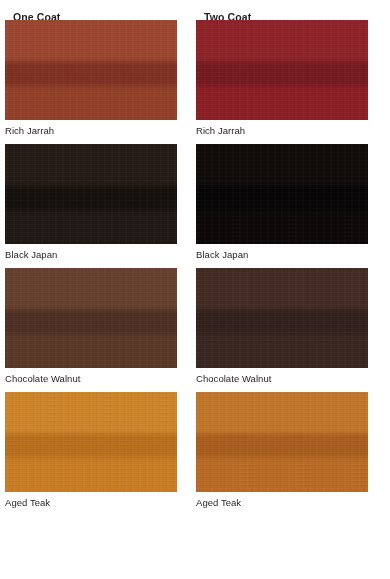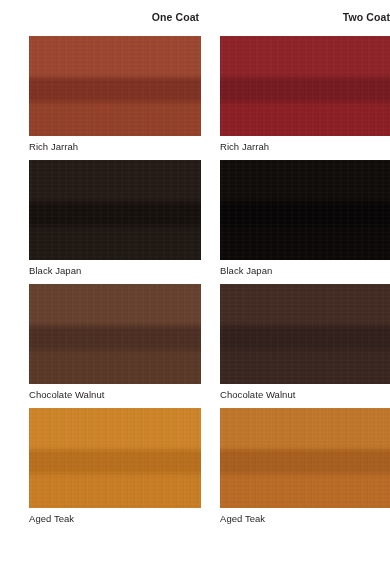--- a/index.html
+++ b/index.html
@@ -20,37 +20,35 @@
     height: 579px;
     box-sizing: border-box;
     padding: 0;
   }
 
   
   .header-row {
     display: flex;
     padding-left: 13px;
     padding-top: 11px;
-    height: 36px;
+    height: 20px;
     box-sizing: border-box;
-    justify-content: flex-end;
   }
   .col-header {
     font-size: 10.5px;
     font-weight: bold;
     color: #231f20;
     letter-spacing: 0.1px;
     line-height: 12px;
   }
   .col-header.first { width: 191px; }
 
   
   .grid {
-    padding-left: 13px;
-    margin-left: 16px;
+    padding-left: 5px;
   }
   .swatch-row {
     display: flex;
     margin-bottom: 7px;
   }
   .swatch-cell {
     width: 172px;
   }
   .swatch-cell.left { margin-right: 19px; }
 

